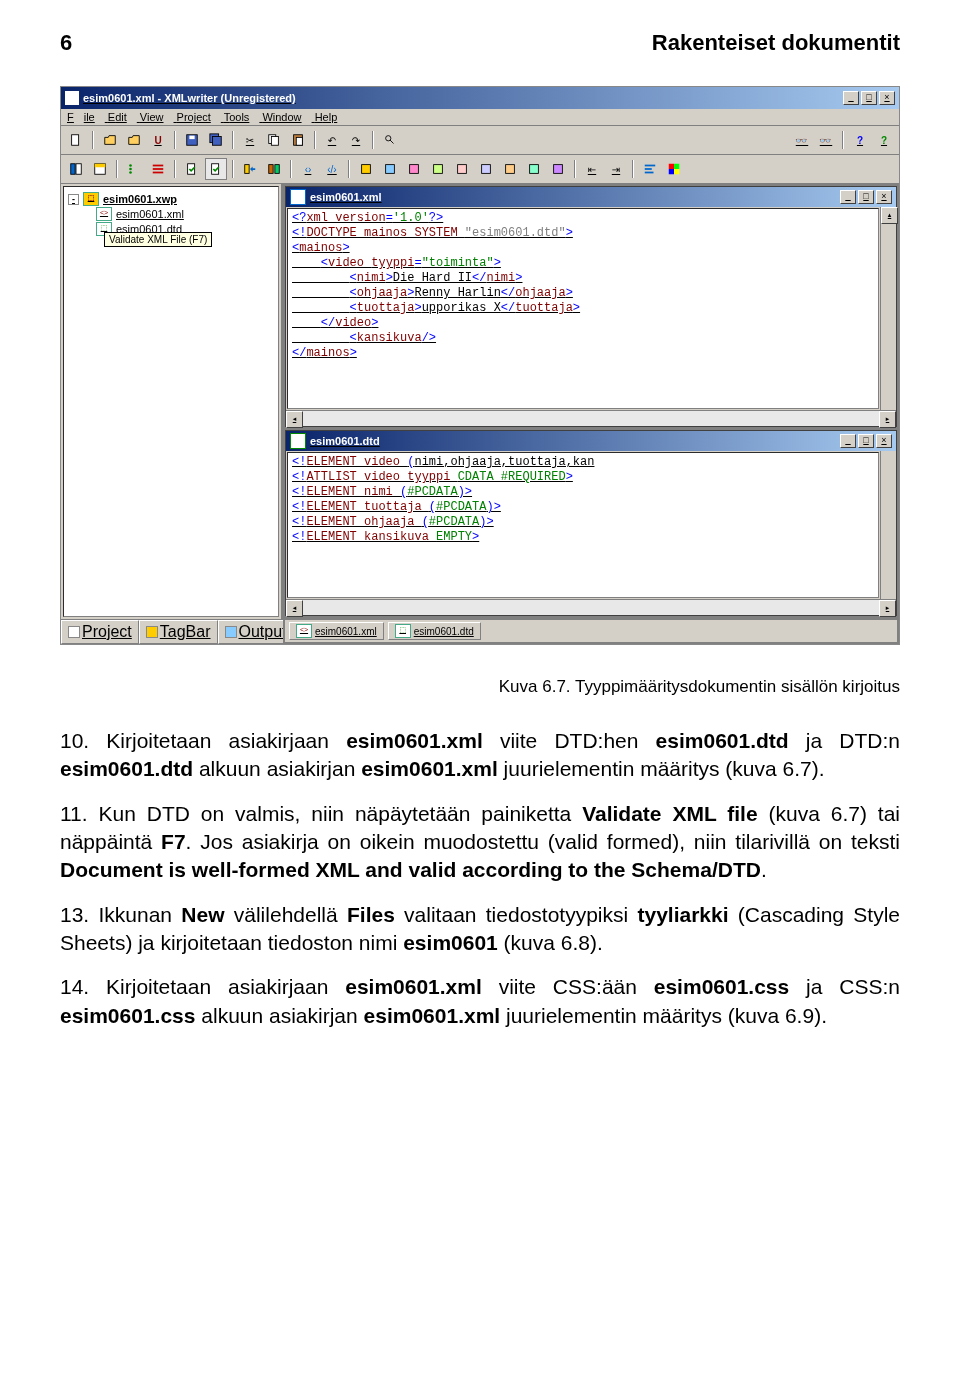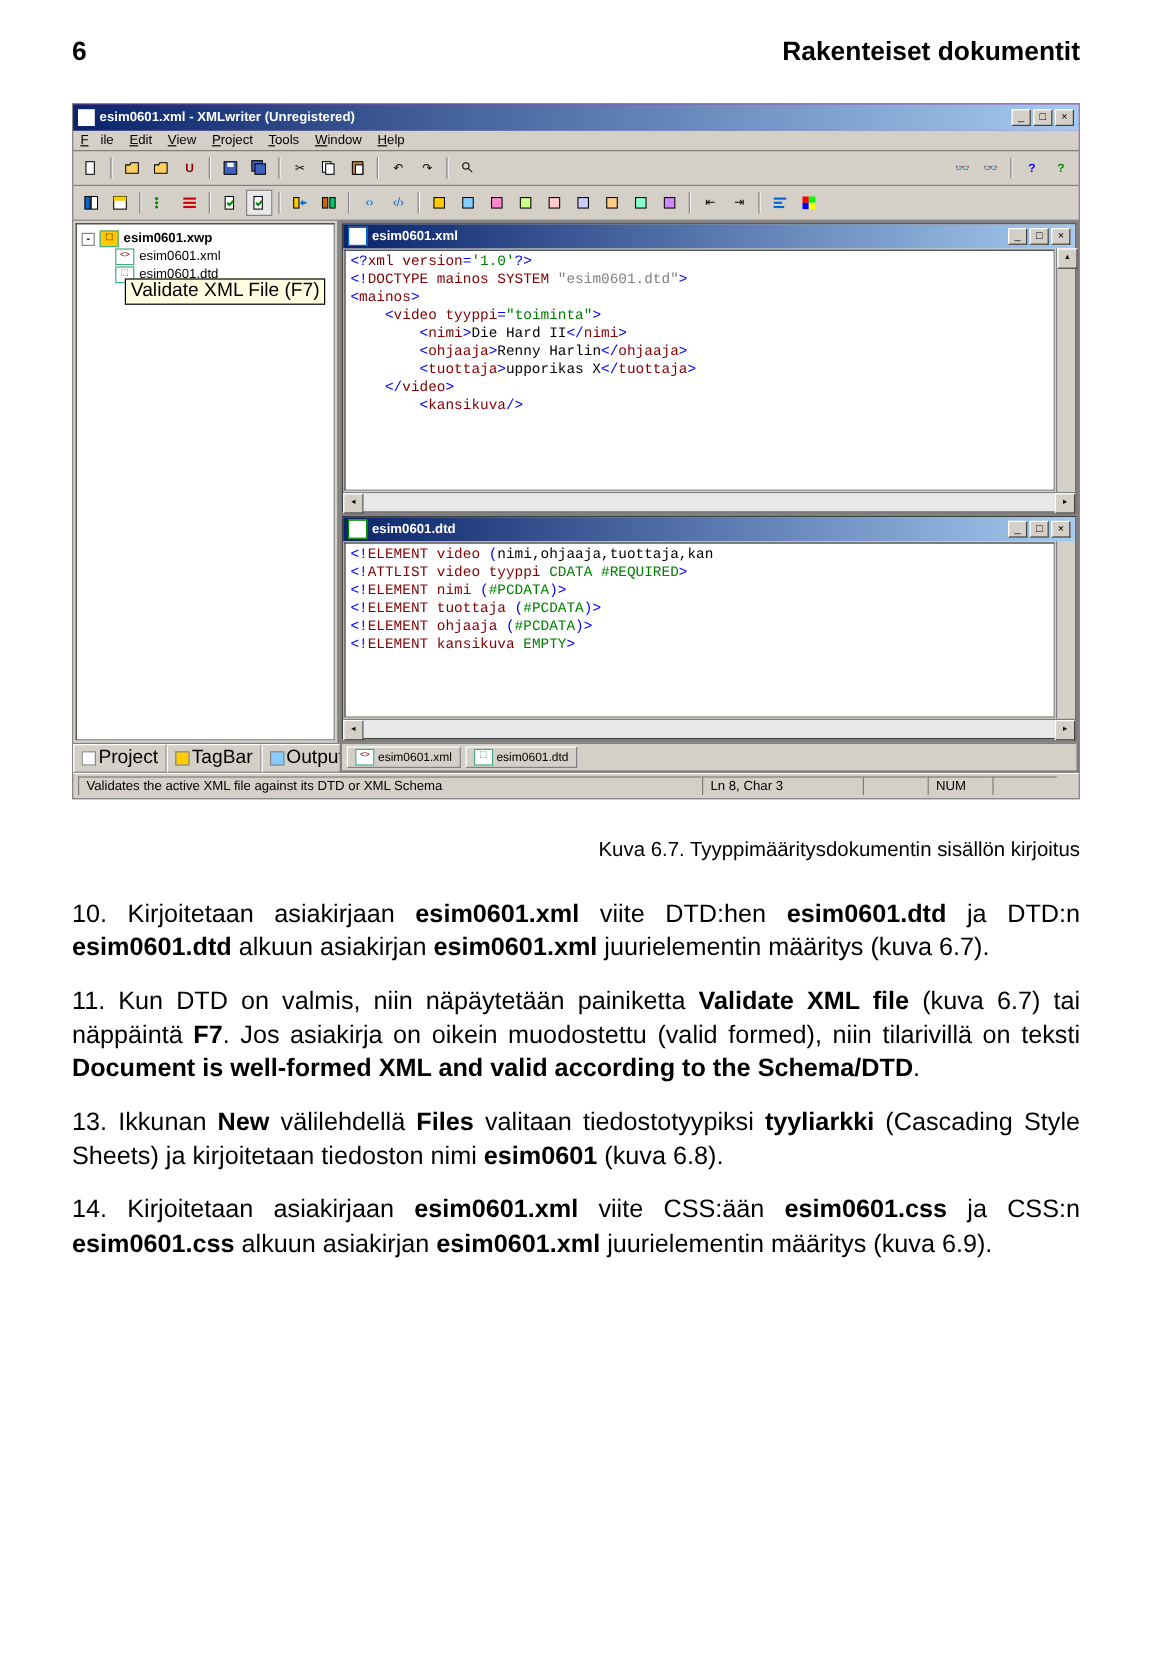--- a/index.html
+++ b/index.html
@@ -14,24 +14,25 @@
   }
   .header-row {
     display: flex;
     justify-content: space-between;
     font-size: 22px;
     font-weight: bold;
     margin-bottom: 30px;
   }
   .screenshot {
     border: 1px solid #888;
-    background: #a21caf;
+    background: #0f172a;
     font-family: Tahoma, sans-serif;
     font-size: 11px;
     margin-bottom: 32px;
+    text-decoration: underline;
   }
   .titlebar {
     background: linear-gradient(to right, #0a246a, #a6caf0);
     color: #fff;
     display: flex;
     align-items: center;
     padding: 2px 4px;
     height: 18px;
   }
   .titlebar .title-icon {
@@ -125,21 +126,21 @@
     text-align: center;
     color: #800;
   }
   .tooltip-box {
     position: absolute;
     left: 40px;
     top: 45px;
     background: #ffffe1;
     border: 1px solid #000;
     padding: 1px 4px;
-    font-size: 16px;
+    font-size: 10px;
   }
   .sidebar-tabs {
     display: flex;
     background: #d4d0c8;
     border-top: 1px solid #808080;
   }
   .stab {
     padding: 2px 6px;
     border: 1px solid #808080;
     border-top-color: #fff;
@@ -521,20 +522,21 @@
             <div class="code-area" id="xml-code">
                 <div class="code-line"><span class="c-blue">&lt;?</span><span class="c-red">xml version</span><span class="c-blue">=</span><span class="c-green">'1.0'</span><span class="c-blue">?&gt;</span></div>
                 <div class="code-line"><span class="c-blue">&lt;!</span><span class="c-red">DOCTYPE mainos SYSTEM </span><span class="c-gray">"esim0601.dtd"</span><span class="c-blue">&gt;</span></div>
                 <div class="code-line"><span class="c-blue">&lt;</span><span class="c-red">mainos</span><span class="c-blue">&gt;</span></div>
                 <div class="code-line">    <span class="c-blue">&lt;</span><span class="c-red">video </span><span class="c-red">tyyppi</span><span class="c-blue">=</span><span class="c-green">"toiminta"</span><span class="c-blue">&gt;</span></div>
                 <div class="code-line">        <span class="c-blue">&lt;</span><span class="c-red">nimi</span><span class="c-blue">&gt;</span><span>Die Hard II</span><span class="c-blue">&lt;/</span><span class="c-red">nimi</span><span class="c-blue">&gt;</span></div>
                 <div class="code-line">        <span class="c-blue">&lt;</span><span class="c-red">ohjaaja</span><span class="c-blue">&gt;</span><span>Renny Harlin</span><span class="c-blue">&lt;/</span><span class="c-red">ohjaaja</span><span class="c-blue">&gt;</span></div>
                 <div class="code-line">        <span class="c-blue">&lt;</span><span class="c-red">tuottaja</span><span class="c-blue">&gt;</span><span>upporikas X</span><span class="c-blue">&lt;/</span><span class="c-red">tuottaja</span><span class="c-blue">&gt;</span></div>
                 <div class="code-line">    <span class="c-blue">&lt;/</span><span class="c-red">video</span><span class="c-blue">&gt;</span></div>
                 <div class="code-line">        <span class="c-blue">&lt;</span><span class="c-red">kansikuva</span><span class="c-blue">/&gt;</span></div>
+                <div class="code-line"><span class="c-blue">&lt;/</span><span class="c-red">mainos</span><span class="c-blue">&gt;</span></div>
               </div>
             <div class="scrollbar-v">
               <div class="scroll-btn">▴</div>
             </div>
           </div>
           <div class="scrollbar-h">
             <div class="scroll-btn">◂</div>
               <div class="scroll-track"></div>
               <div class="scroll-btn">▸</div>
           </div>
@@ -572,28 +574,20 @@
               <span>esim0601.xml</span>
             </div>
           <div class="dtab">
               <span class="tree-icon" style="color:#080">⬚</span>
               <span>esim0601.dtd</span>
             </div>
         </div>
       </div>
     </div>
 
-    <div class="statusbar">
-      <div class="status-cell status-left">Validates the active XML file against its DTD or XML Schema</div>
-      <div class="status-cell" style="width:120px">Ln 8, Char 3</div>
-      <div class="status-cell" style="width:40px"></div>
-      <div class="status-cell" style="width:40px">NUM</div>
-      <div class="status-cell" style="width:40px"></div>
-      <div style="width:14px"></div>
-    </div>
   </div>
 
   <div class="caption">Kuva 6.7. Tyyppimääritysdokumentin sisällön kirjoitus</div>
 
   <div class="body-text">
     <p id="p10">10. Kirjoitetaan asiakirjaan <b>esim0601.xml</b> viite DTD:hen <b>esim0601.dtd</b> ja DTD:n <b>esim0601.dtd</b> alkuun asiakirjan <b>esim0601.xml</b> juurielementin määritys (kuva 6.7).</p>
     <p id="p11">11. Kun DTD on valmis, niin näpäytetään painiketta <b>Validate XML file</b> (kuva 6.7) tai näppäintä <b>F7</b>. Jos asiakirja on oikein muodostettu (valid formed), niin tilarivillä on teksti <b>Document is well-formed XML and valid according to the Schema/DTD</b>.</p>
     <p id="p13">13. Ikkunan <b>New</b> välilehdellä <b>Files</b> valitaan tiedostotyypiksi <b>tyyliarkki</b> (Cascading Style Sheets) ja kirjoitetaan tiedoston nimi <b>esim0601</b> (kuva 6.8).</p>
     <p id="p14">14. Kirjoitetaan asiakirjaan <b>esim0601.xml</b> viite CSS:ään <b>esim0601.css</b> ja CSS:n <b>esim0601.css</b> alkuun asiakirjan <b>esim0601.xml</b> juurielementin määritys (kuva 6.9).</p>
   </div>

